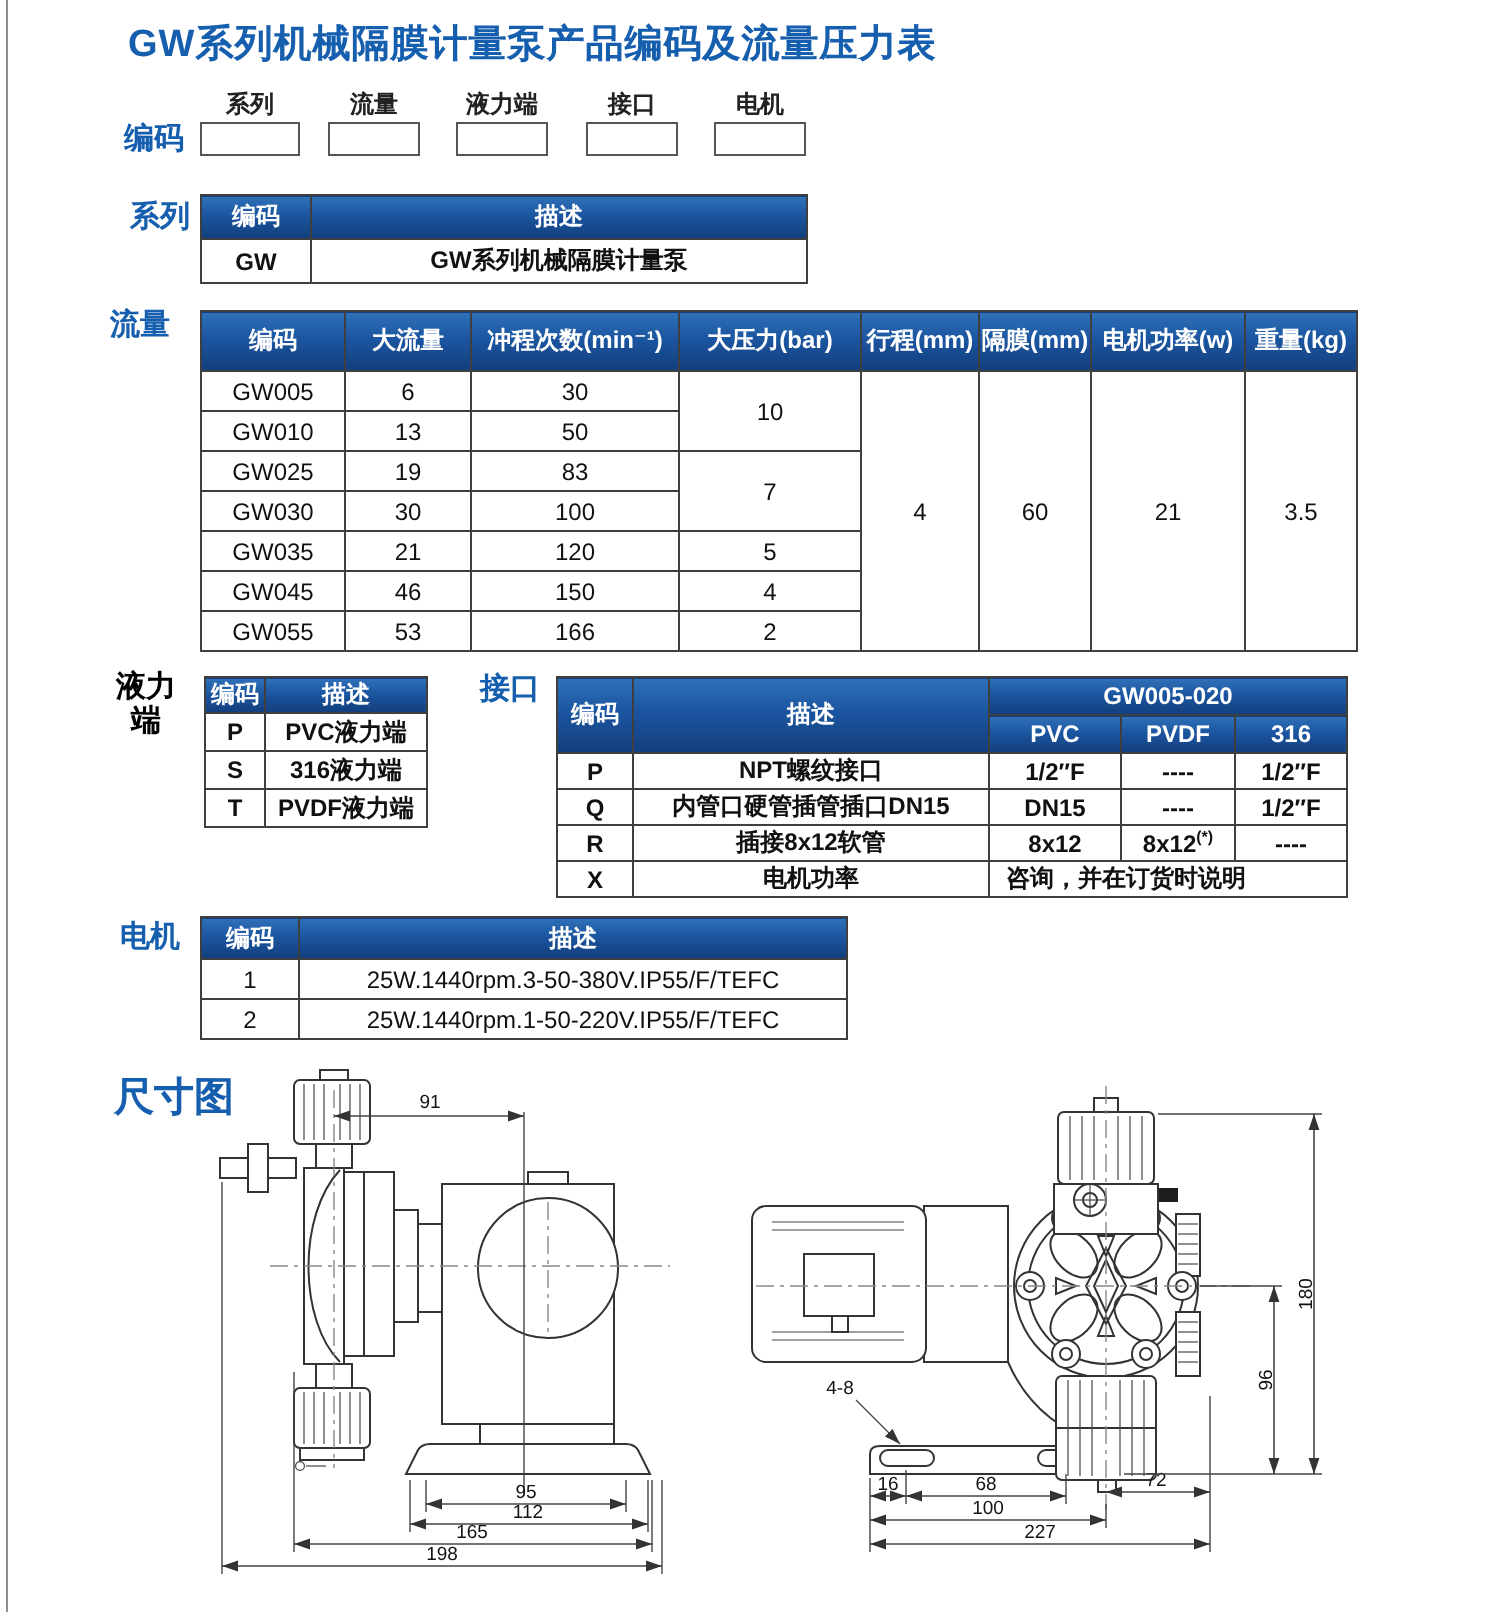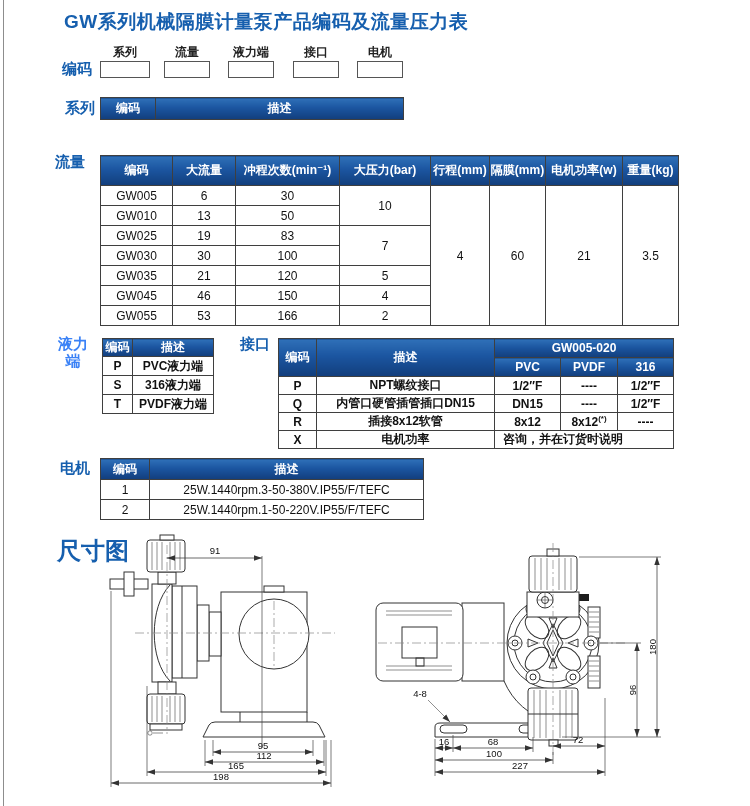--- a/index.html
+++ b/index.html
@@ -4,22 +4,22 @@
 <style>
   html,body{margin:0;padding:0;}
   body{
     width:750px;height:806px;position:relative;background:#ffffff;
     font-family:"Liberation Sans","DejaVu Sans",sans-serif;color:#111;
     overflow:hidden;
   }
   .left-rule{position:absolute;left:3px;top:0;width:1px;height:806px;background:#8d8d8d;}
   .page-title{position:absolute;left:64px;top:9px;font-size:19px;font-weight:bold;color:#165fae;letter-spacing:0.5px;white-space:nowrap;}
   .sec-label{position:absolute;color:#165fae;font-weight:bold;font-size:15px;white-space:nowrap;z-index:2;}
-  .sec-label.big{font-size:24px;}
-  .hy-label{position:absolute;left:53px;top:335px;width:40px;text-align:center;color:#3b82f6;font-weight:bold;font-size:15px;line-height:17px;}
+  .sec-label.big{font-size:20px;}
+  .hy-label{position:absolute;left:53px;top:335px;width:40px;text-align:center;color:#000000;font-weight:bold;font-size:15px;line-height:17px;}
 
   
   .code-slot-label{position:absolute;top:44px;font-size:12px;color:#222;text-align:center;font-weight:bold;}
   .code-slot-box{position:absolute;top:61px;height:17px;border:1px solid #555;background:#fff;box-sizing:border-box;}
 
   table{border-collapse:collapse;table-layout:fixed;position:absolute;background:#fff;}
   th,td{border:1px solid #3f3f3f;padding:0;text-align:center;overflow:hidden;white-space:nowrap;}
   th{background:linear-gradient(180deg,#2f70b8 0%,#1b55a0 45%,#123e7c 100%);color:#fff;font-size:12px;font-weight:bold;}
   td{font-size:12px;color:#111;}
 
@@ -76,20 +76,24 @@
 <div class="sec-label" style="left:65px;top:99px;">系列</div>
 <table class="tbl-series">
   <colgroup>
       <col style="width:55px">
       <col style="width:248px">
     </colgroup>
   <tbody>
       <tr>
     <th>编码</th>
     <th>描述</th>
+  </tr>
+  <tr>
+    <td>GW</td>
+    <td>GW系列机械隔膜计量泵</td>
   </tr>
 </tbody>
   </table>
 
 <div class="sec-label" style="left:55px;top:153px;">流量</div>
 <table class="tbl-flow">
   <colgroup>
     <col style="width:72px">
       <col style="width:63px">
       <col style="width:104px">

